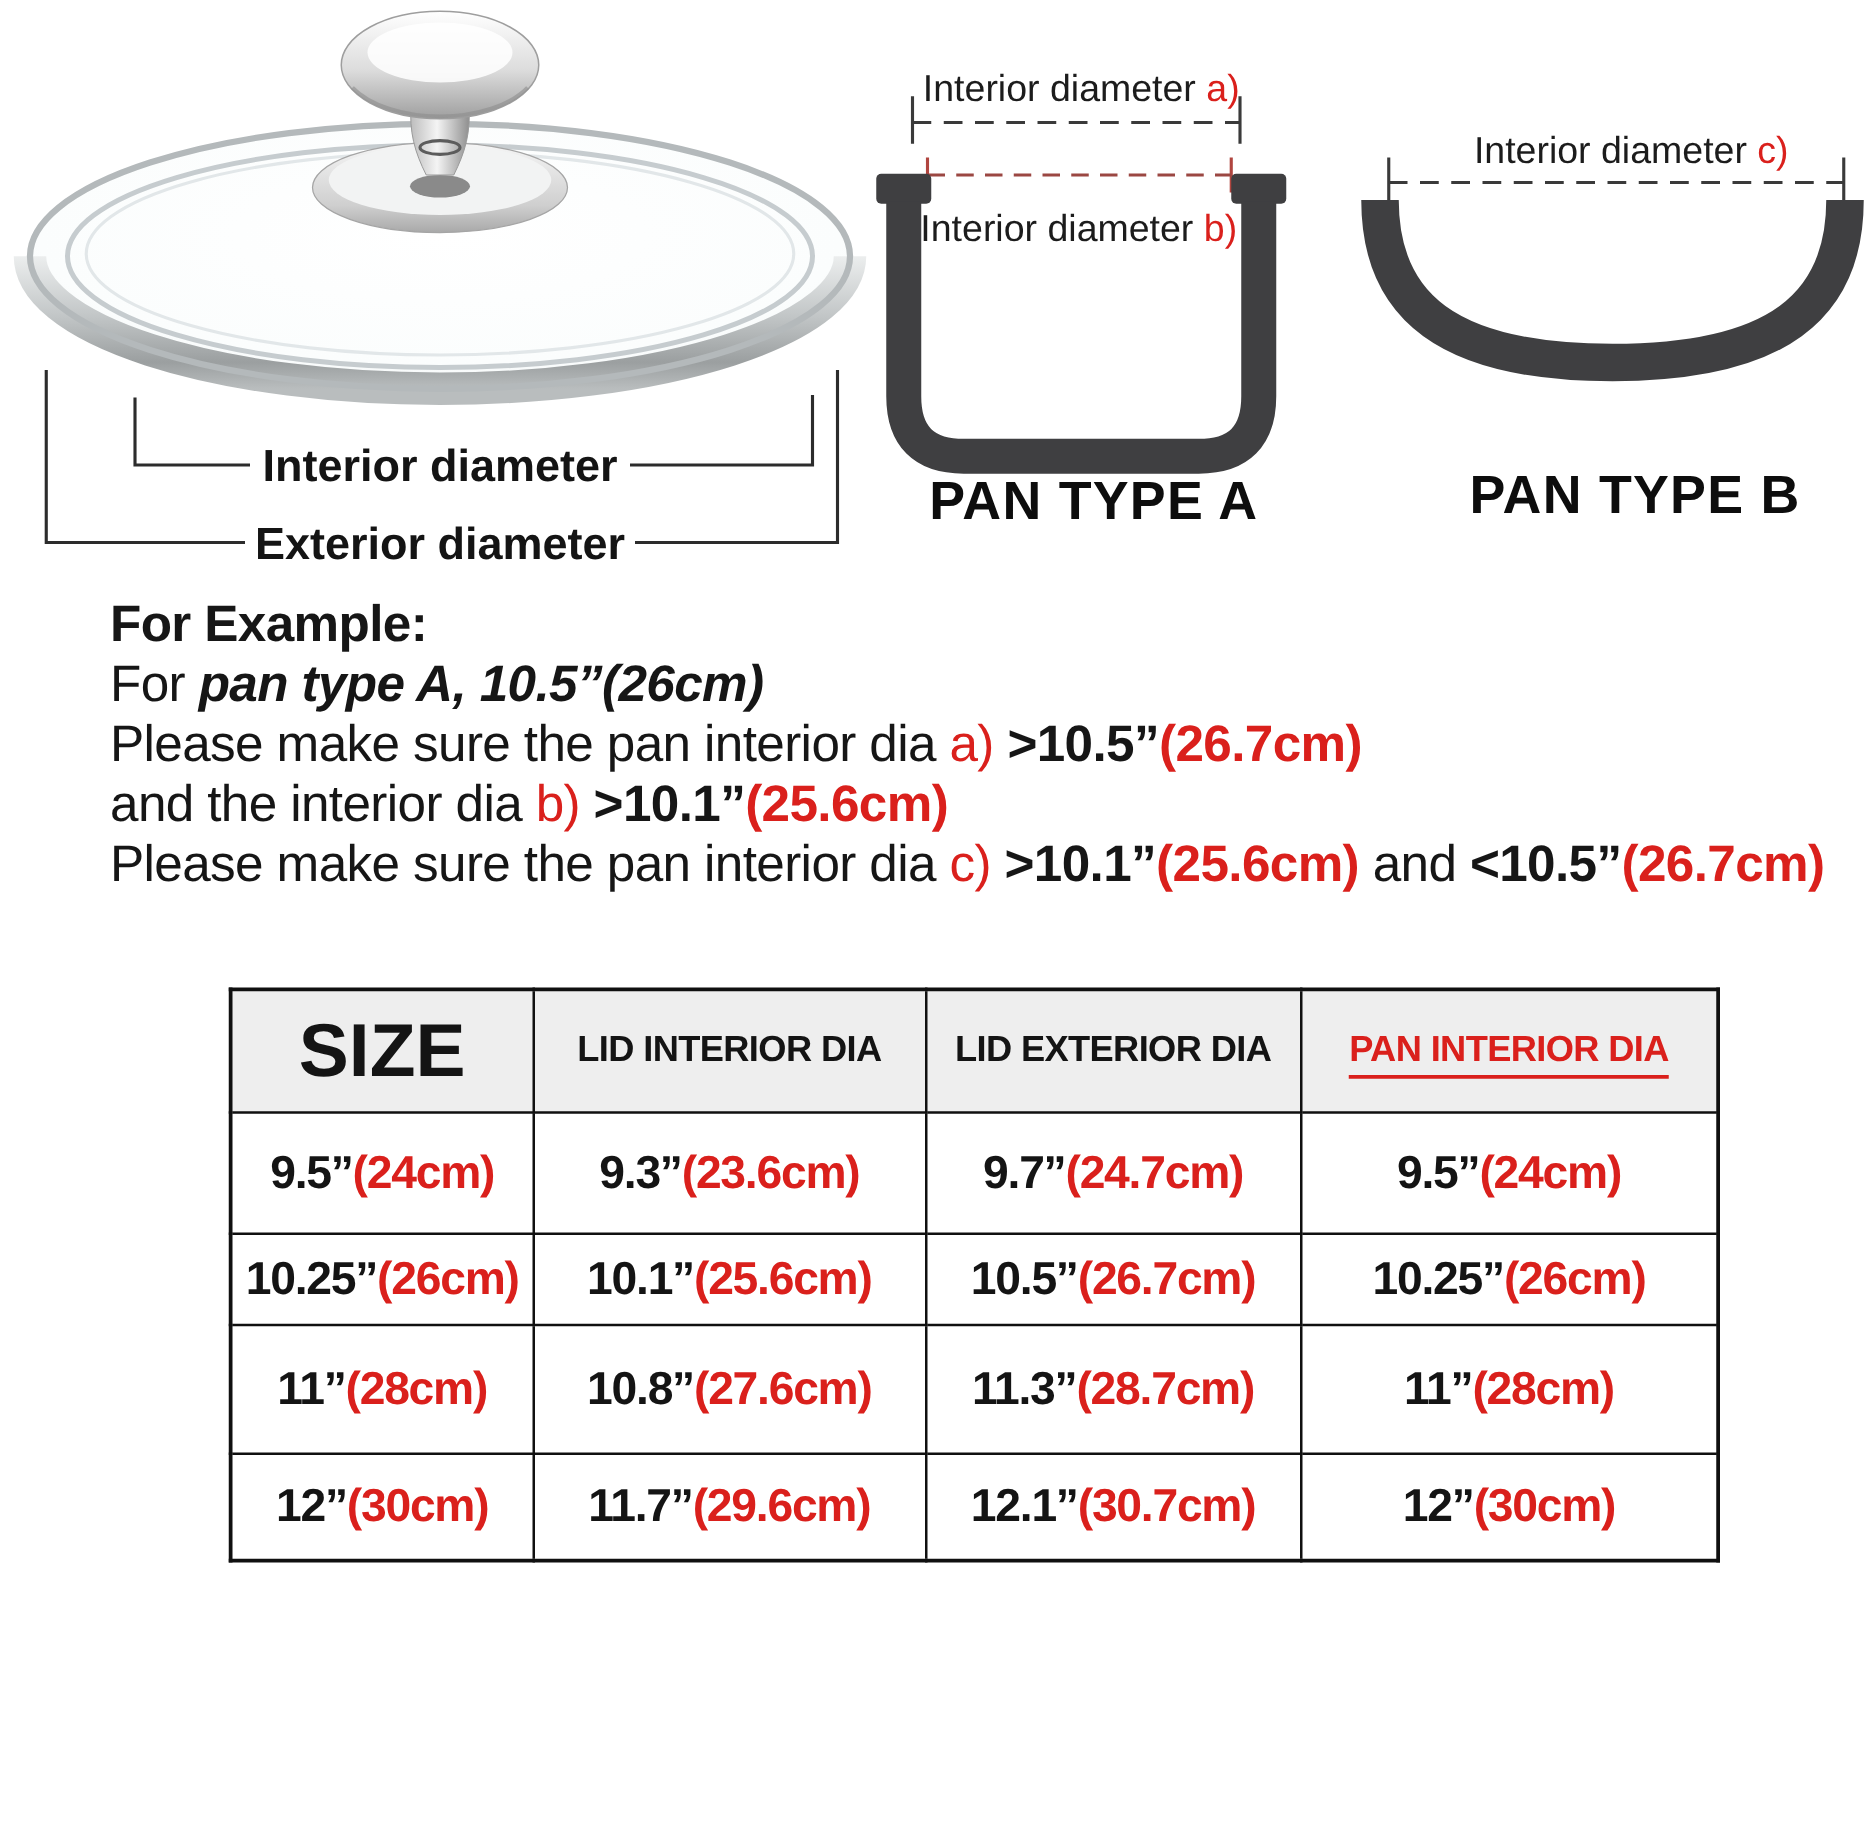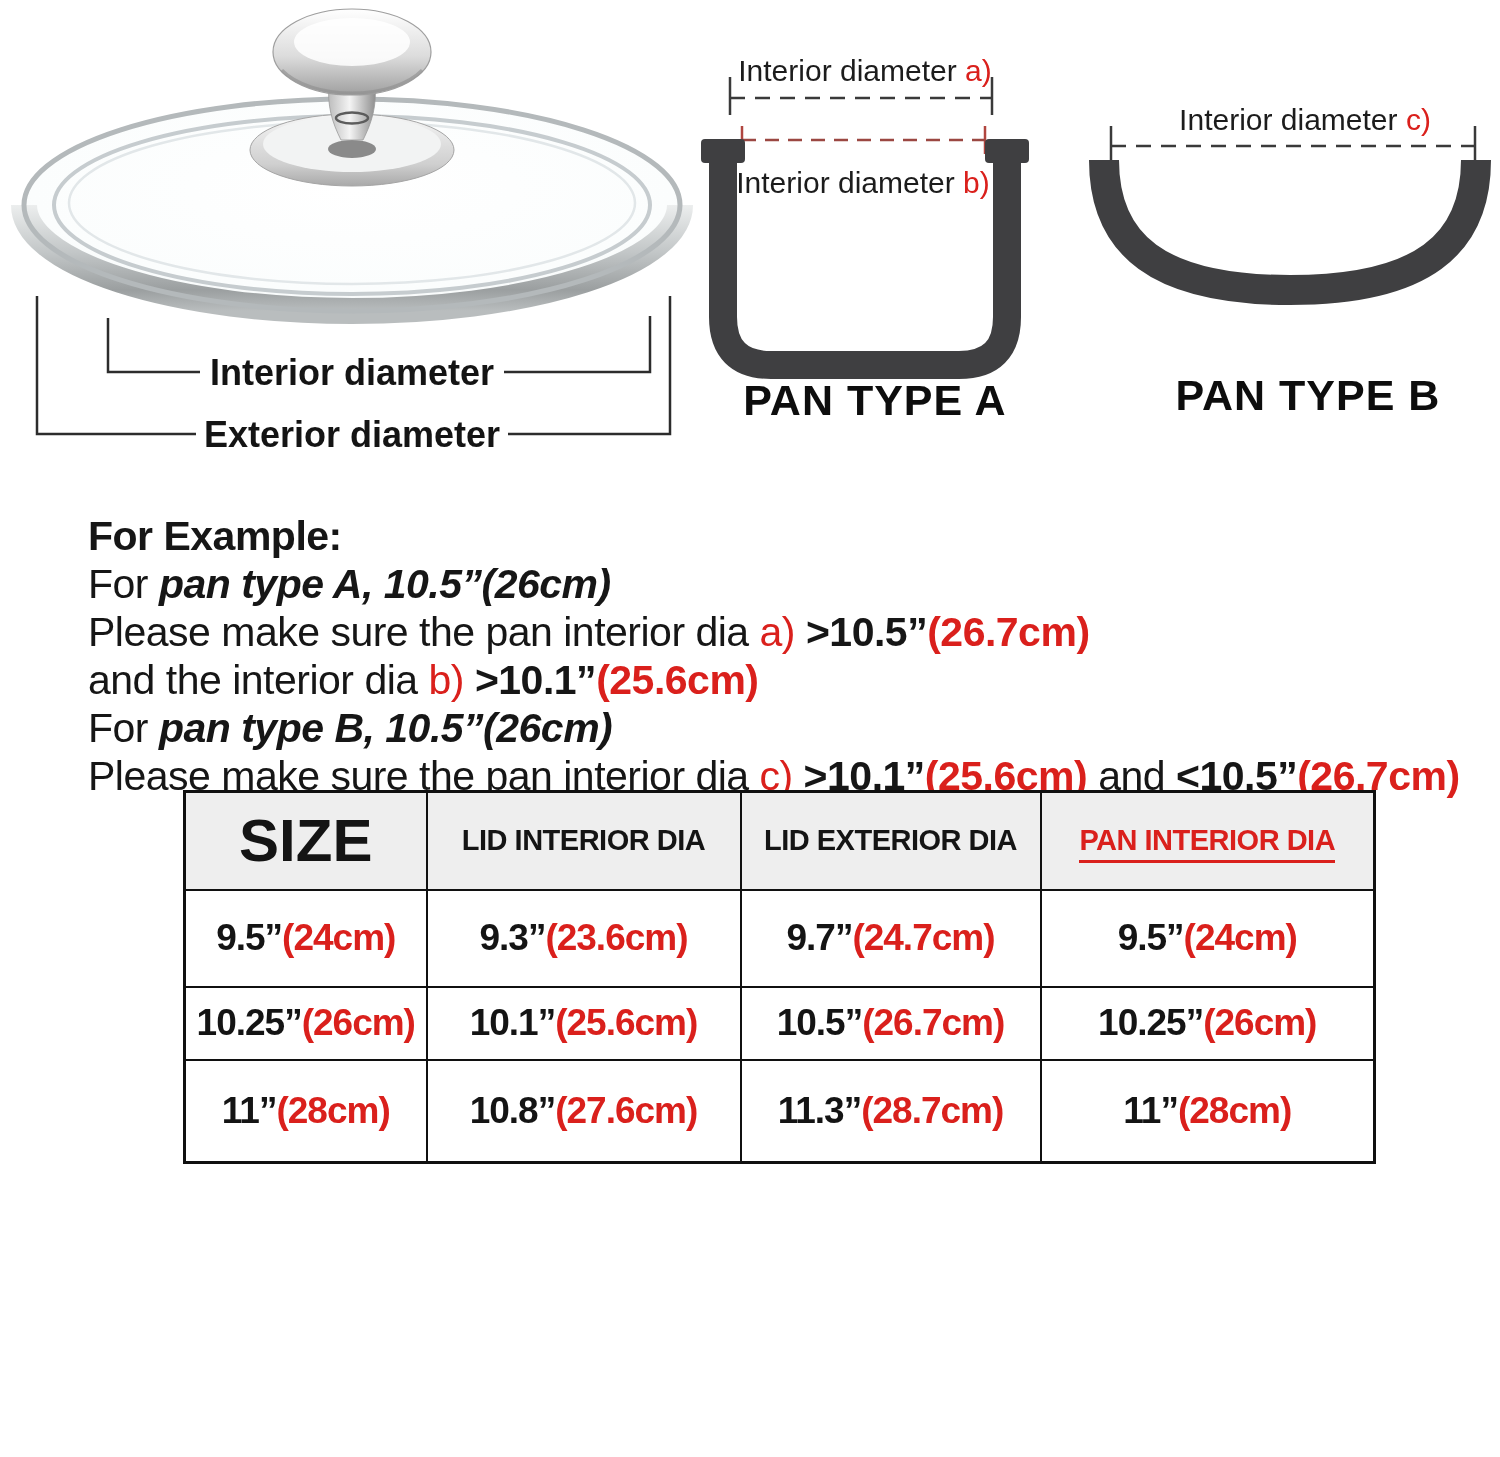--- a/index.html
+++ b/index.html
@@ -11,21 +11,21 @@
   .figure-lid {position:absolute;left:10px;top:0;width:690px;height:470px;}
   .figure-panA{position:absolute;left:695px;top:35px;width:340px;height:395px;}
   .figure-panB{position:absolute;left:1080px;top:60px;width:420px;height:360px;}
 
   svg text{font-family:"Liberation Sans",sans-serif;}
   .svg-label{font-size:30px;fill:#1c1c1c;}
   .svg-caption{font-size:43px;font-weight:bold;fill:#0d0d0d;letter-spacing:1px;}
   .lid-label{font-size:36px;font-weight:bold;fill:#141414;}
   .red-fill{fill:var(--red);}
 
-  .example{position:absolute;left:88px;top:512px;width:1404px;}
+  .example{position:absolute;left:88px;top:475px;width:1404px;}
   .ex-line{font-size:41px;line-height:48px;letter-spacing:-0.5px;white-space:nowrap;color:#161616;}
   .ex-n{font-weight:400;}
   .ex-b{font-weight:700;}
   .ex-bi{font-weight:700;font-style:italic;}
   .ex-r{color:var(--red);font-weight:400;}
   .ex-br{color:var(--red);font-weight:700;}
 
   .size-table{position:absolute;left:183px;top:790px;border-collapse:collapse;table-layout:fixed;
               background:#fff;border:3px solid #101010;padding-left:20px;}
   .size-table th,.size-table td{border:2px solid #101010;text-align:center;vertical-align:middle;padding:0;}
@@ -132,21 +132,20 @@
     <line x1="31" y1="86" x2="395" y2="86" stroke="#3a3a3a" stroke-width="2.5" stroke-dasharray="15 10"></line>
     <path d="M 24 100 C 24 185 78 230 210 230 C 342 230 396 185 396 100" fill="none" stroke="#3f3f41" stroke-width="30" stroke-linejoin="round"></path>
     <text class="svg-caption" x="228" y="350" text-anchor="middle">PAN TYPE B</text>
   </svg>
 
   <div class="example">
       <div class="ex-line"><span class="ex-b">For Example:</span></div>
       <div class="ex-line"><span class="ex-n">For </span><span class="ex-bi">pan type A, 10.5”(26cm)</span></div>
       <div class="ex-line"><span class="ex-n">Please make sure the pan interior dia </span><span class="ex-r">a)</span><span class="ex-b"> &gt;10.5”</span><span class="ex-br">(26.7cm)</span></div>
       <div class="ex-line"><span class="ex-n">and the interior dia </span><span class="ex-r">b)</span><span class="ex-b"> &gt;10.1”</span><span class="ex-br">(25.6cm)</span></div>
-      <div class="ex-line"><span class="ex-n">For </span><span class="ex-bi">pan type B, 10.5”(26cm)</span></div>
       <div class="ex-line"><span class="ex-n">Please make sure the pan interior dia </span><span class="ex-r">c)</span><span class="ex-b"> &gt;10.1”</span><span class="ex-br">(25.6cm)</span><span class="ex-n"> and </span><span class="ex-b">&lt;10.5”</span><span class="ex-br">(26.7cm)</span></div>
     </div>
 
   <table class="size-table">
     <colgroup>
       <col style="width:242px">
         <col style="width:314px">
         <col style="width:300px">
         <col style="width:334px">
     </colgroup>
@@ -172,16 +171,22 @@
           <td><span class="in">10.1”</span><span class="cm">(25.6cm)</span></td>
           <td><span class="in">10.5”</span><span class="cm">(26.7cm)</span></td>
           <td><span class="in">10.25”</span><span class="cm">(26cm)</span></td>
         </tr>
         <tr>
           <td><span class="in">11”</span><span class="cm">(28cm)</span></td>
           <td><span class="in">10.8”</span><span class="cm">(27.6cm)</span></td>
           <td><span class="in">11.3”</span><span class="cm">(28.7cm)</span></td>
           <td><span class="in">11”</span><span class="cm">(28cm)</span></td>
         </tr>
+        <tr>
+          <td><span class="in">12”</span><span class="cm">(30cm)</span></td>
+          <td><span class="in">11.7”</span><span class="cm">(29.6cm)</span></td>
+          <td><span class="in">12.1”</span><span class="cm">(30.7cm)</span></td>
+          <td><span class="in">12”</span><span class="cm">(30cm)</span></td>
+        </tr>
       </tbody>
   </table>
 
 </div>
 
 </body></html>

